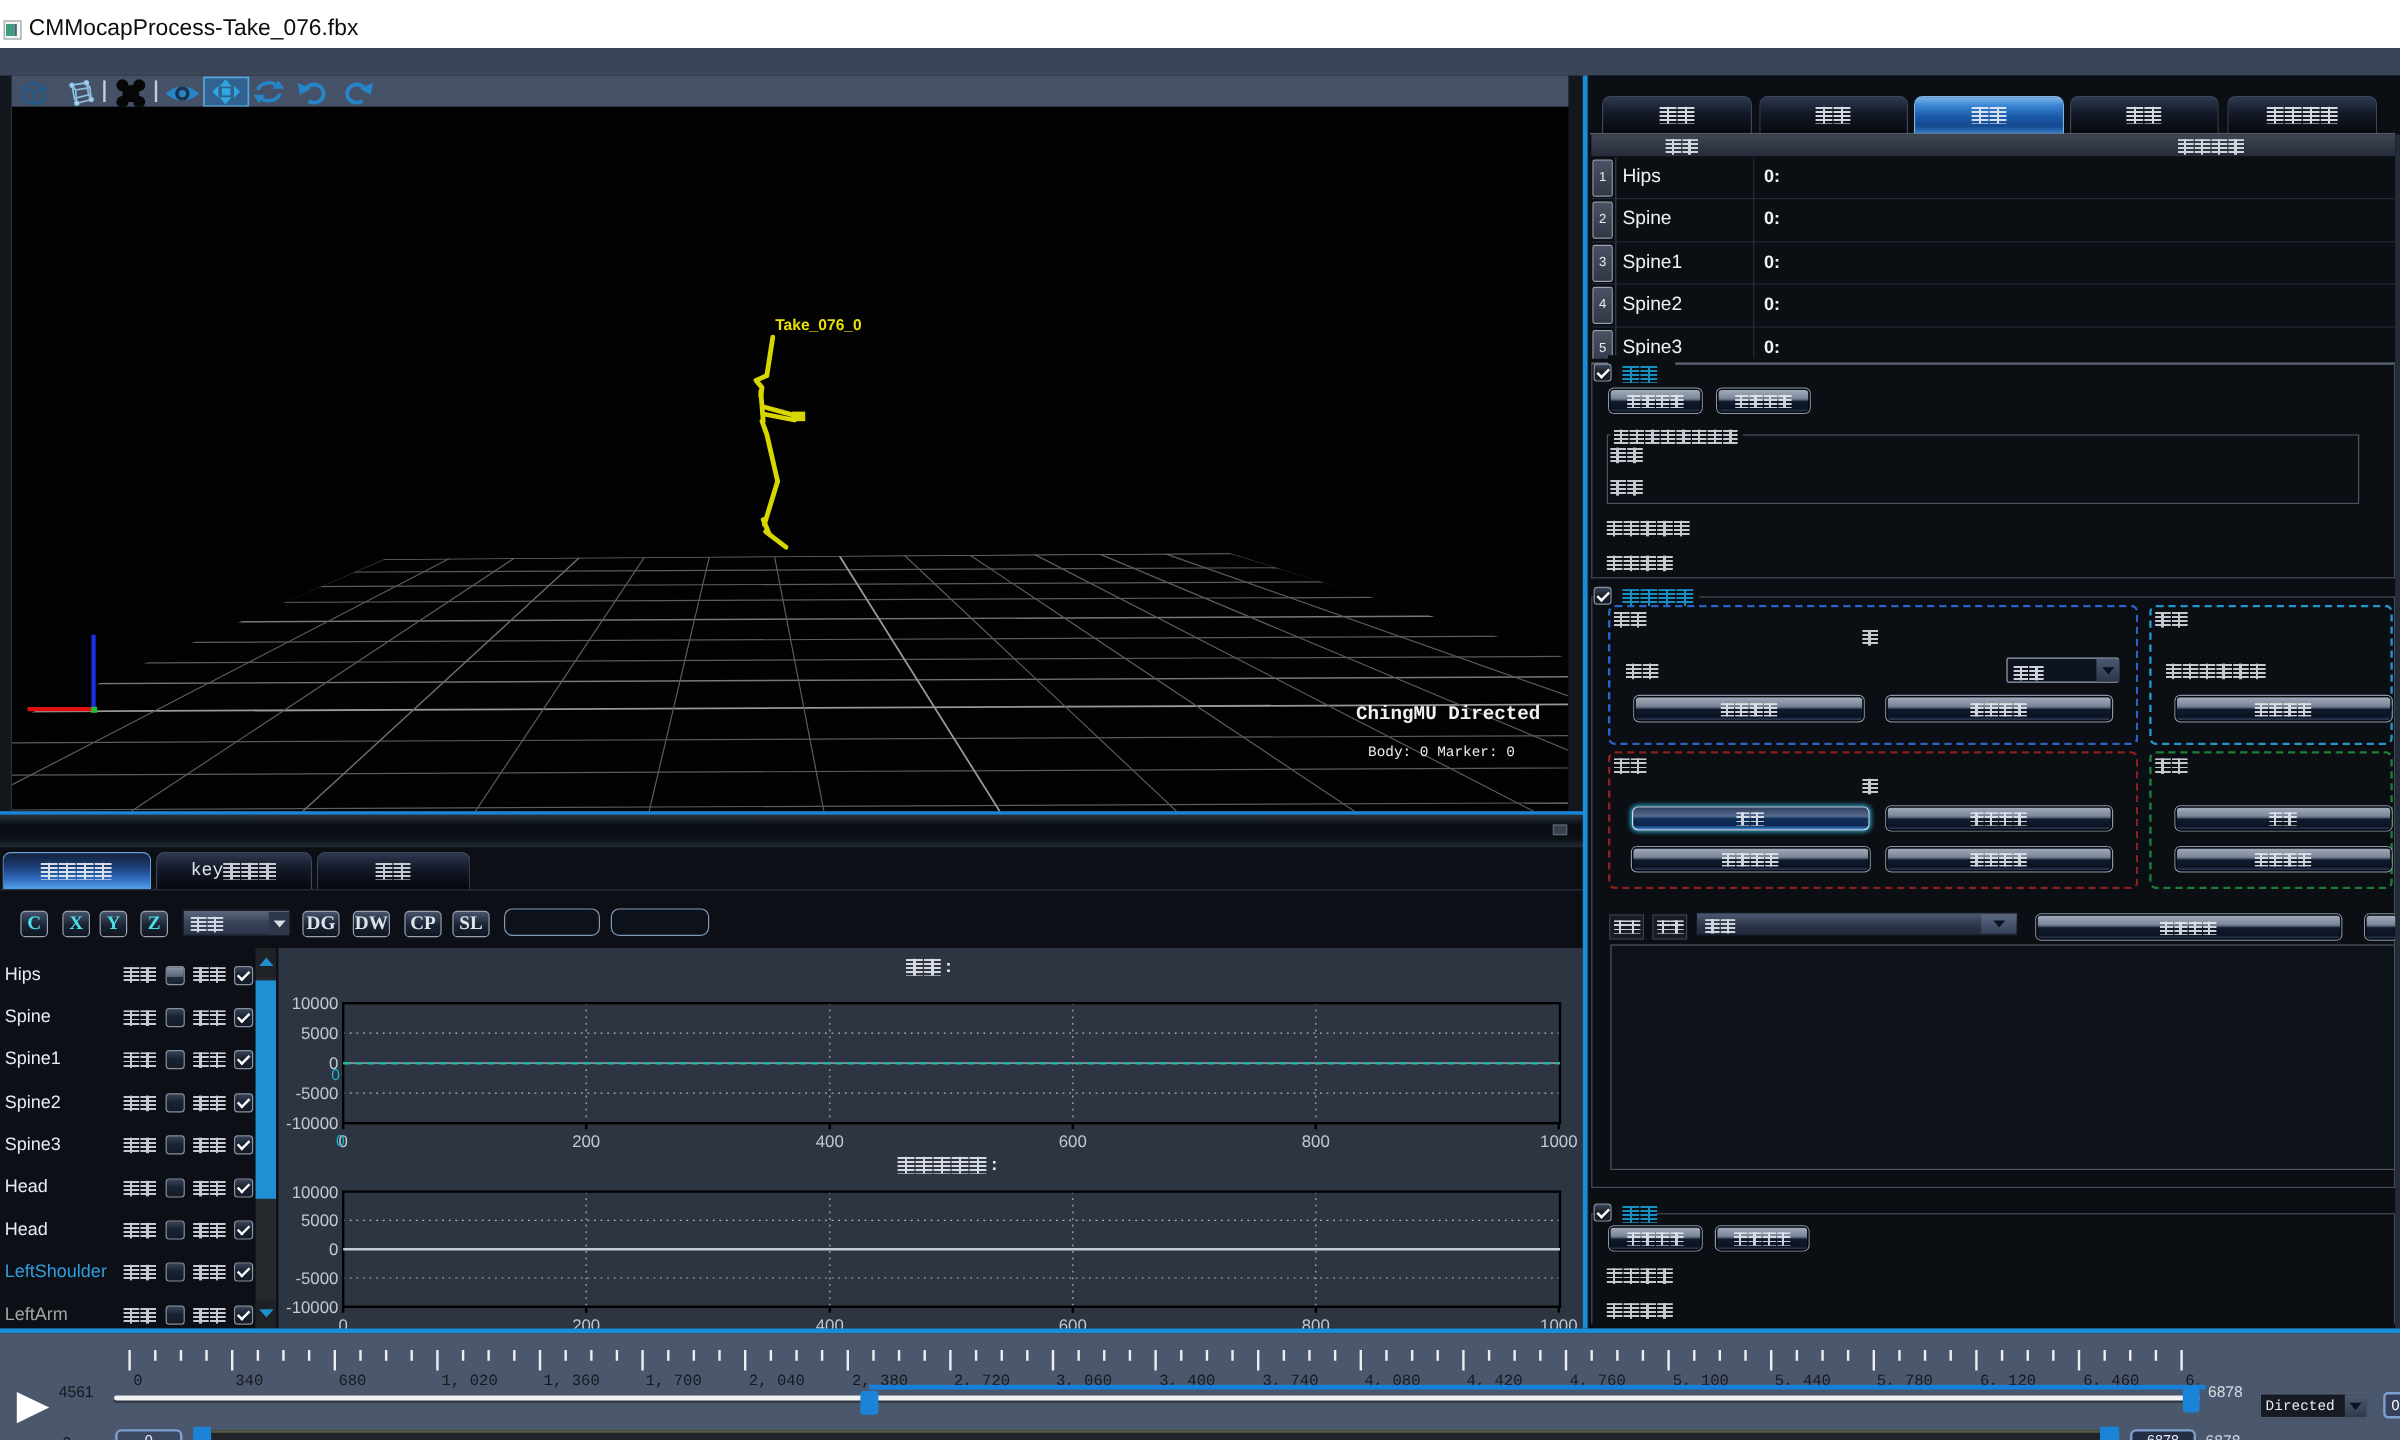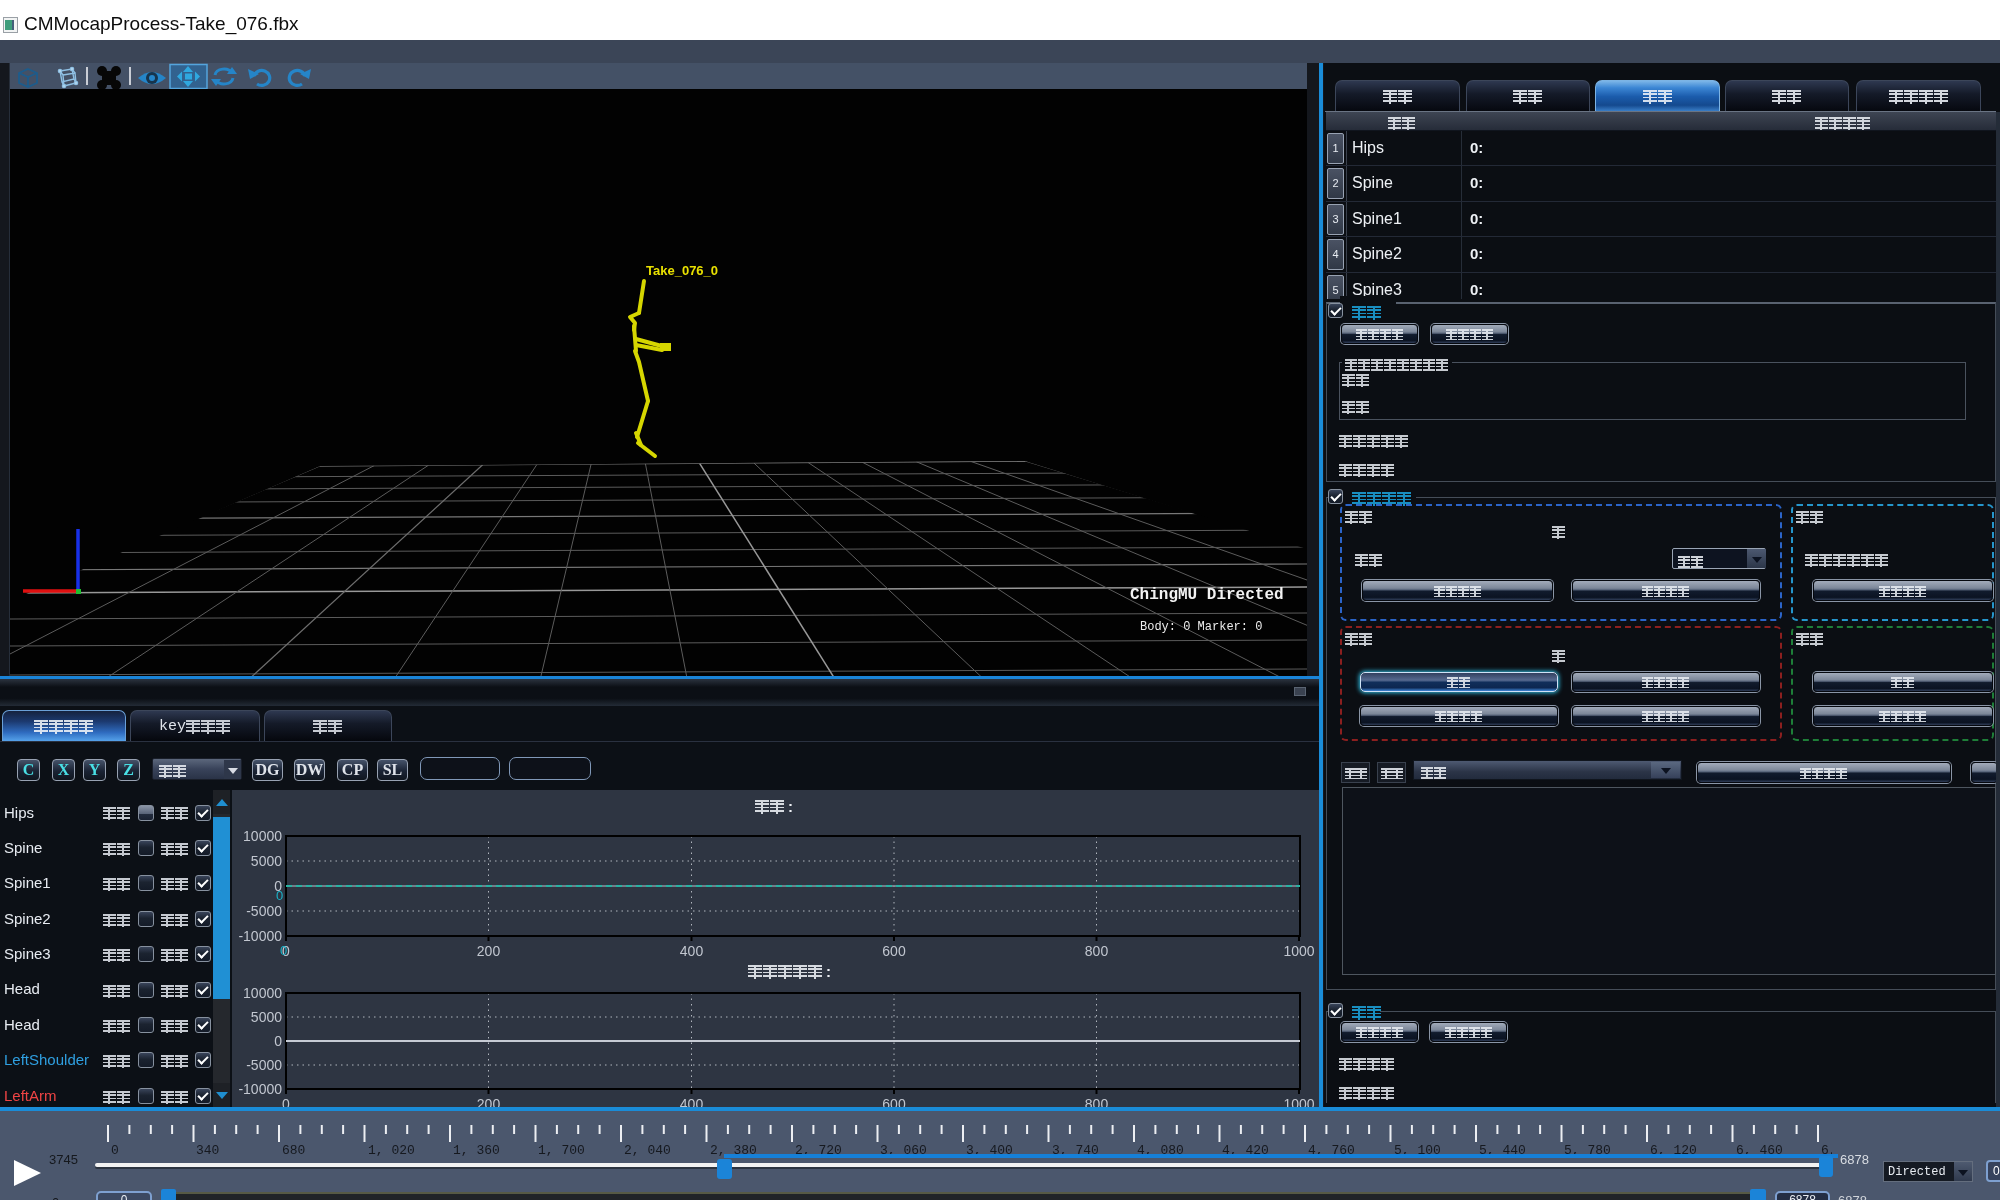--- a/index.html
+++ b/index.html
@@ -186,21 +186,21 @@
 <div style="position:absolute;left:195px;top:1016.9000000000001px;width:16px;height:16px;border:1px solid #87919f;border-radius:3px;background:linear-gradient(180deg,#39445a 0%,#1b2330 45%,#141b28 100%);box-sizing:border-box;">
     <i style="position:absolute;left:2px;top:3px;width:8px;height:4px;border-left:2px solid #fff;border-bottom:2px solid #fff;transform:rotate(-45deg)"></i>
   </div>
 <div class="abs" style="left:4px;top:1051px;font-size:15px;color:#2f9fe0">LeftShoulder</div>
 <span class="abs" style="left:103px;top:1052px"><i style="display:inline-block;vertical-align:middle;width:13px;height:13px;margin-right:1px;margin-top:0px;background:linear-gradient(90deg,transparent 5px,#dfe3ea 5px 7px,transparent 7px),repeating-linear-gradient(180deg,#dfe3ea 0 1.6px,transparent 1.6px 3.4px);opacity:.88"></i><i style="display:inline-block;vertical-align:middle;width:13px;height:13px;margin-right:1px;margin-top:0px;background:linear-gradient(90deg,transparent 5px,#dfe3ea 5px 7px,transparent 7px),repeating-linear-gradient(180deg,#dfe3ea 0 1.6px,transparent 1.6px 3.4px);opacity:.88"></i></span>
 <div style="position:absolute;left:138px;top:1052.3px;width:16px;height:16px;border:1px solid #87919f;border-radius:3px;background:linear-gradient(180deg,#39445a 0%,#1b2330 45%,#141b28 100%);box-sizing:border-box;"></div>
 <span class="abs" style="left:161px;top:1052px"><i style="display:inline-block;vertical-align:middle;width:13px;height:13px;margin-right:1px;margin-top:0px;background:linear-gradient(90deg,transparent 5px,#dfe3ea 5px 7px,transparent 7px),repeating-linear-gradient(180deg,#dfe3ea 0 1.6px,transparent 1.6px 3.4px);opacity:.88"></i><i style="display:inline-block;vertical-align:middle;width:13px;height:13px;margin-right:1px;margin-top:0px;background:linear-gradient(90deg,transparent 5px,#dfe3ea 5px 7px,transparent 7px),repeating-linear-gradient(180deg,#dfe3ea 0 1.6px,transparent 1.6px 3.4px);opacity:.88"></i></span>
 <div style="position:absolute;left:195px;top:1052.3px;width:16px;height:16px;border:1px solid #87919f;border-radius:3px;background:linear-gradient(180deg,#39445a 0%,#1b2330 45%,#141b28 100%);box-sizing:border-box;">
     <i style="position:absolute;left:2px;top:3px;width:8px;height:4px;border-left:2px solid #fff;border-bottom:2px solid #fff;transform:rotate(-45deg)"></i>
   </div>
-<div class="abs" style="left:4px;top:1087px;font-size:15px;color:#ef4444">LeftArm</div>
+<div class="abs" style="left:4px;top:1087px;font-size:15px;color:#a3a3a3">LeftArm</div>
 <span class="abs" style="left:103px;top:1088px"><i style="display:inline-block;vertical-align:middle;width:13px;height:13px;margin-right:1px;margin-top:0px;background:linear-gradient(90deg,transparent 5px,#dfe3ea 5px 7px,transparent 7px),repeating-linear-gradient(180deg,#dfe3ea 0 1.6px,transparent 1.6px 3.4px);opacity:.88"></i><i style="display:inline-block;vertical-align:middle;width:13px;height:13px;margin-right:1px;margin-top:0px;background:linear-gradient(90deg,transparent 5px,#dfe3ea 5px 7px,transparent 7px),repeating-linear-gradient(180deg,#dfe3ea 0 1.6px,transparent 1.6px 3.4px);opacity:.88"></i></span>
 <div style="position:absolute;left:138px;top:1087.7px;width:16px;height:16px;border:1px solid #87919f;border-radius:3px;background:linear-gradient(180deg,#39445a 0%,#1b2330 45%,#141b28 100%);box-sizing:border-box;"></div>
 <span class="abs" style="left:161px;top:1088px"><i style="display:inline-block;vertical-align:middle;width:13px;height:13px;margin-right:1px;margin-top:0px;background:linear-gradient(90deg,transparent 5px,#dfe3ea 5px 7px,transparent 7px),repeating-linear-gradient(180deg,#dfe3ea 0 1.6px,transparent 1.6px 3.4px);opacity:.88"></i><i style="display:inline-block;vertical-align:middle;width:13px;height:13px;margin-right:1px;margin-top:0px;background:linear-gradient(90deg,transparent 5px,#dfe3ea 5px 7px,transparent 7px),repeating-linear-gradient(180deg,#dfe3ea 0 1.6px,transparent 1.6px 3.4px);opacity:.88"></i></span>
 <div style="position:absolute;left:195px;top:1087.7px;width:16px;height:16px;border:1px solid #87919f;border-radius:3px;background:linear-gradient(180deg,#39445a 0%,#1b2330 45%,#141b28 100%);box-sizing:border-box;">
     <i style="position:absolute;left:2px;top:3px;width:8px;height:4px;border-left:2px solid #fff;border-bottom:2px solid #fff;transform:rotate(-45deg)"></i>
   </div>
 <div class="abs" style="left:213px;top:790px;width:17px;height:317px;background:#25282d">
     <div class="abs" style="left:0;top:0;width:17px;height:24px;background:#1e2126;text-align:center;line-height:22px"><i style="display:inline-block;width:0;height:0;border-left:6px solid transparent;border-right:6px solid transparent;border-bottom:7px solid #1f8fd0"></i></div>
     <div class="abs" style="left:0;top:27px;width:17px;height:182px;background:#2090d4"></div>
     <div class="abs" style="left:0;top:293px;width:17px;height:24px;background:#1e2126;text-align:center;line-height:22px"><i style="display:inline-block;width:0;height:0;border-left:6px solid transparent;border-right:6px solid transparent;border-top:7px solid #1f8fd0"></i></div>
@@ -361,21 +361,21 @@
   </div>
 <span class="abs" style="left:1352px;top:1003px"><i style="display:inline-block;vertical-align:middle;width:14px;height:14px;margin-right:1px;margin-top:0px;background:linear-gradient(90deg,transparent 6px,#1ba0d8 6px 8px,transparent 8px),repeating-linear-gradient(180deg,#1ba0d8 0 1.6px,transparent 1.6px 3.4px);opacity:.88"></i><i style="display:inline-block;vertical-align:middle;width:14px;height:14px;margin-right:1px;margin-top:0px;background:linear-gradient(90deg,transparent 6px,#1ba0d8 6px 8px,transparent 8px),repeating-linear-gradient(180deg,#1ba0d8 0 1.6px,transparent 1.6px 3.4px);opacity:.88"></i></span>
 <div style="position:absolute;left:1341px;top:1022px;width:77px;height:20px;border:1px solid #05080e;border-radius:4px;box-sizing:border-box;box-shadow:0 0 0 1px #8a95a6;color:#e8ecf2;text-align:center;background:linear-gradient(180deg,#a2abba 0%,#7c8799 38%,#57647a 46%,#111b2d 53%,#0b1322 86%,#2f3d58 100%);font-family:'Liberation Sans',sans-serif;overflow:hidden;white-space:nowrap;font-size:13px;line-height:18px"><i style="display:inline-block;vertical-align:middle;width:11px;height:11px;margin-right:1px;margin-top:0px;background:linear-gradient(90deg,transparent 4px,#e8ecf2 4px 6px,transparent 6px),repeating-linear-gradient(180deg,#e8ecf2 0 1.6px,transparent 1.6px 3.4px);opacity:.88"></i><i style="display:inline-block;vertical-align:middle;width:11px;height:11px;margin-right:1px;margin-top:0px;background:linear-gradient(90deg,transparent 4px,#e8ecf2 4px 6px,transparent 6px),repeating-linear-gradient(180deg,#e8ecf2 0 1.6px,transparent 1.6px 3.4px);opacity:.88"></i><i style="display:inline-block;vertical-align:middle;width:11px;height:11px;margin-right:1px;margin-top:0px;background:linear-gradient(90deg,transparent 4px,#e8ecf2 4px 6px,transparent 6px),repeating-linear-gradient(180deg,#e8ecf2 0 1.6px,transparent 1.6px 3.4px);opacity:.88"></i><i style="display:inline-block;vertical-align:middle;width:11px;height:11px;margin-right:1px;margin-top:0px;background:linear-gradient(90deg,transparent 4px,#e8ecf2 4px 6px,transparent 6px),repeating-linear-gradient(180deg,#e8ecf2 0 1.6px,transparent 1.6px 3.4px);opacity:.88"></i></div>
 <div style="position:absolute;left:1430px;top:1022px;width:77px;height:20px;border:1px solid #05080e;border-radius:4px;box-sizing:border-box;box-shadow:0 0 0 1px #8a95a6;color:#e8ecf2;text-align:center;background:linear-gradient(180deg,#a2abba 0%,#7c8799 38%,#57647a 46%,#111b2d 53%,#0b1322 86%,#2f3d58 100%);font-family:'Liberation Sans',sans-serif;overflow:hidden;white-space:nowrap;font-size:13px;line-height:18px"><i style="display:inline-block;vertical-align:middle;width:11px;height:11px;margin-right:1px;margin-top:0px;background:linear-gradient(90deg,transparent 4px,#e8ecf2 4px 6px,transparent 6px),repeating-linear-gradient(180deg,#e8ecf2 0 1.6px,transparent 1.6px 3.4px);opacity:.88"></i><i style="display:inline-block;vertical-align:middle;width:11px;height:11px;margin-right:1px;margin-top:0px;background:linear-gradient(90deg,transparent 4px,#e8ecf2 4px 6px,transparent 6px),repeating-linear-gradient(180deg,#e8ecf2 0 1.6px,transparent 1.6px 3.4px);opacity:.88"></i><i style="display:inline-block;vertical-align:middle;width:11px;height:11px;margin-right:1px;margin-top:0px;background:linear-gradient(90deg,transparent 4px,#e8ecf2 4px 6px,transparent 6px),repeating-linear-gradient(180deg,#e8ecf2 0 1.6px,transparent 1.6px 3.4px);opacity:.88"></i><i style="display:inline-block;vertical-align:middle;width:11px;height:11px;margin-right:1px;margin-top:0px;background:linear-gradient(90deg,transparent 4px,#e8ecf2 4px 6px,transparent 6px),repeating-linear-gradient(180deg,#e8ecf2 0 1.6px,transparent 1.6px 3.4px);opacity:.88"></i></div>
 <span class="abs" style="left:1339px;top:1055px"><i style="display:inline-block;vertical-align:middle;width:13px;height:13px;margin-right:1px;margin-top:0px;background:linear-gradient(90deg,transparent 5px,#dfe3ea 5px 7px,transparent 7px),repeating-linear-gradient(180deg,#dfe3ea 0 1.6px,transparent 1.6px 3.4px);opacity:.88"></i><i style="display:inline-block;vertical-align:middle;width:13px;height:13px;margin-right:1px;margin-top:0px;background:linear-gradient(90deg,transparent 5px,#dfe3ea 5px 7px,transparent 7px),repeating-linear-gradient(180deg,#dfe3ea 0 1.6px,transparent 1.6px 3.4px);opacity:.88"></i><i style="display:inline-block;vertical-align:middle;width:13px;height:13px;margin-right:1px;margin-top:0px;background:linear-gradient(90deg,transparent 5px,#dfe3ea 5px 7px,transparent 7px),repeating-linear-gradient(180deg,#dfe3ea 0 1.6px,transparent 1.6px 3.4px);opacity:.88"></i><i style="display:inline-block;vertical-align:middle;width:13px;height:13px;margin-right:1px;margin-top:0px;background:linear-gradient(90deg,transparent 5px,#dfe3ea 5px 7px,transparent 7px),repeating-linear-gradient(180deg,#dfe3ea 0 1.6px,transparent 1.6px 3.4px);opacity:.88"></i></span>
 <span class="abs" style="left:1339px;top:1084px"><i style="display:inline-block;vertical-align:middle;width:13px;height:13px;margin-right:1px;margin-top:0px;background:linear-gradient(90deg,transparent 5px,#dfe3ea 5px 7px,transparent 7px),repeating-linear-gradient(180deg,#dfe3ea 0 1.6px,transparent 1.6px 3.4px);opacity:.88"></i><i style="display:inline-block;vertical-align:middle;width:13px;height:13px;margin-right:1px;margin-top:0px;background:linear-gradient(90deg,transparent 5px,#dfe3ea 5px 7px,transparent 7px),repeating-linear-gradient(180deg,#dfe3ea 0 1.6px,transparent 1.6px 3.4px);opacity:.88"></i><i style="display:inline-block;vertical-align:middle;width:13px;height:13px;margin-right:1px;margin-top:0px;background:linear-gradient(90deg,transparent 5px,#dfe3ea 5px 7px,transparent 7px),repeating-linear-gradient(180deg,#dfe3ea 0 1.6px,transparent 1.6px 3.4px);opacity:.88"></i><i style="display:inline-block;vertical-align:middle;width:13px;height:13px;margin-right:1px;margin-top:0px;background:linear-gradient(90deg,transparent 5px,#dfe3ea 5px 7px,transparent 7px),repeating-linear-gradient(180deg,#dfe3ea 0 1.6px,transparent 1.6px 3.4px);opacity:.88"></i></span>
 <div class="abs" style="left:1996px;top:112px;width:4px;height:995px;background:#242c38"></div>
 <div class="abs" style="left:0;top:1107px;width:2000px;height:4px;background:#1a8cd8"></div>
 <div class="abs" style="left:0;top:1111px;width:2000px;height:89px;background:#4b576d">
 <div class="abs" style="left:14px;top:49px;width:0;height:0;border-left:27px solid #fff;border-top:13px solid transparent;border-bottom:13px solid transparent"></div>
-<div class="abs" style="left:49px;top:41px;font-size:13px;color:#15181d">3745</div>
+<div class="abs" style="left:49px;top:41px;font-size:13px;color:#15181d">4561</div>
 <svg width="1742" height="48" style="position:absolute;left:90px;top:9px">
       <line x1="18.0" y1="5" x2="18.0" y2="22" stroke="#eceef2" stroke-width="2"></line>
       <line x1="39.4" y1="5" x2="39.4" y2="14" stroke="#eceef2" stroke-width="2"></line>
       <line x1="60.8" y1="5" x2="60.8" y2="14" stroke="#eceef2" stroke-width="2"></line>
       <line x1="82.1" y1="5" x2="82.1" y2="14" stroke="#eceef2" stroke-width="2"></line>
       <line x1="103.5" y1="5" x2="103.5" y2="22" stroke="#eceef2" stroke-width="2"></line>
       <line x1="124.9" y1="5" x2="124.9" y2="14" stroke="#eceef2" stroke-width="2"></line>
       <line x1="146.2" y1="5" x2="146.2" y2="14" stroke="#eceef2" stroke-width="2"></line>
       <line x1="167.6" y1="5" x2="167.6" y2="14" stroke="#eceef2" stroke-width="2"></line>
       <line x1="189.0" y1="5" x2="189.0" y2="22" stroke="#eceef2" stroke-width="2"></line>

